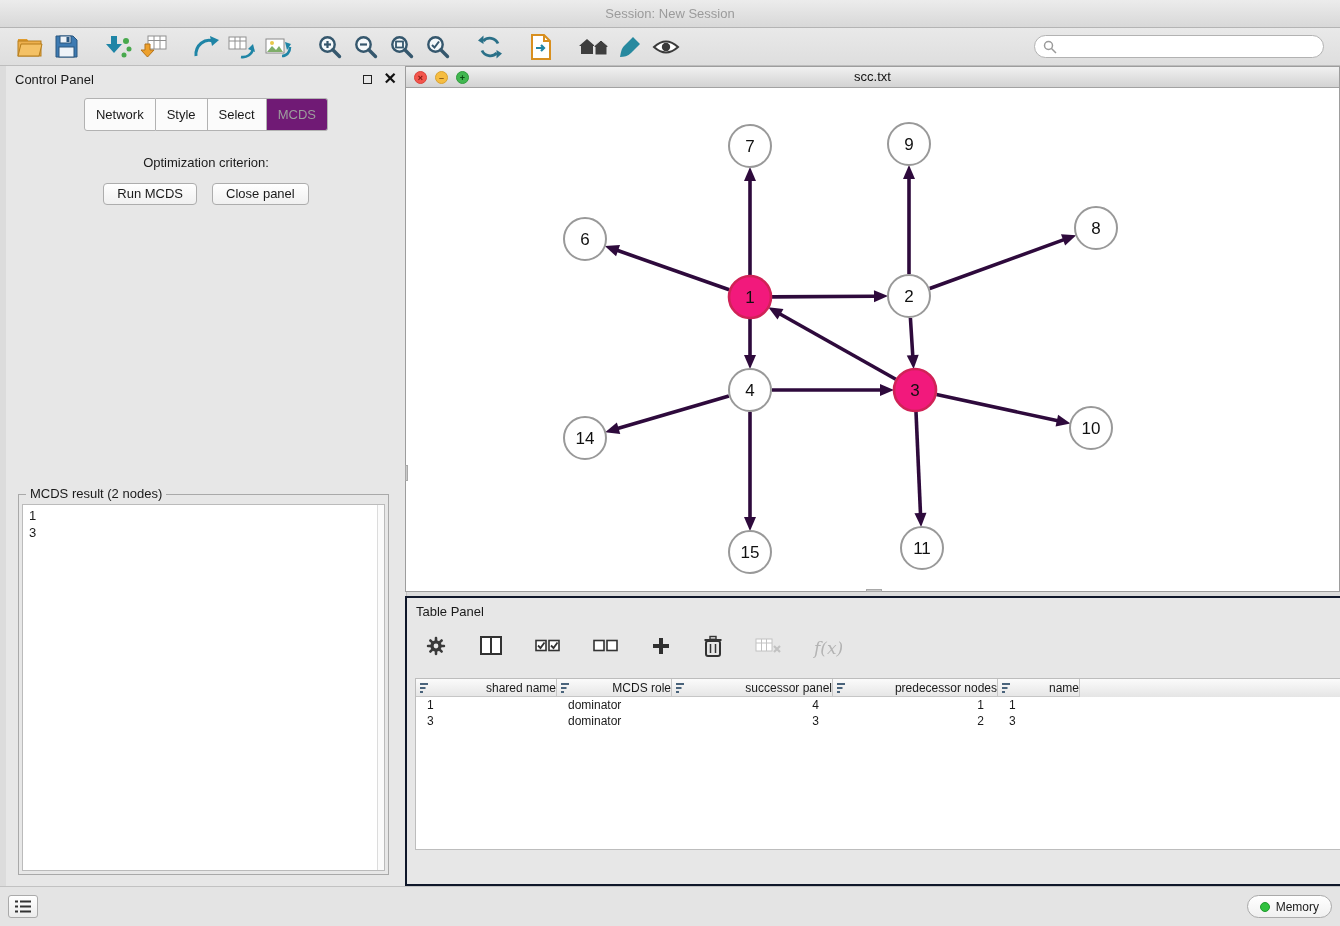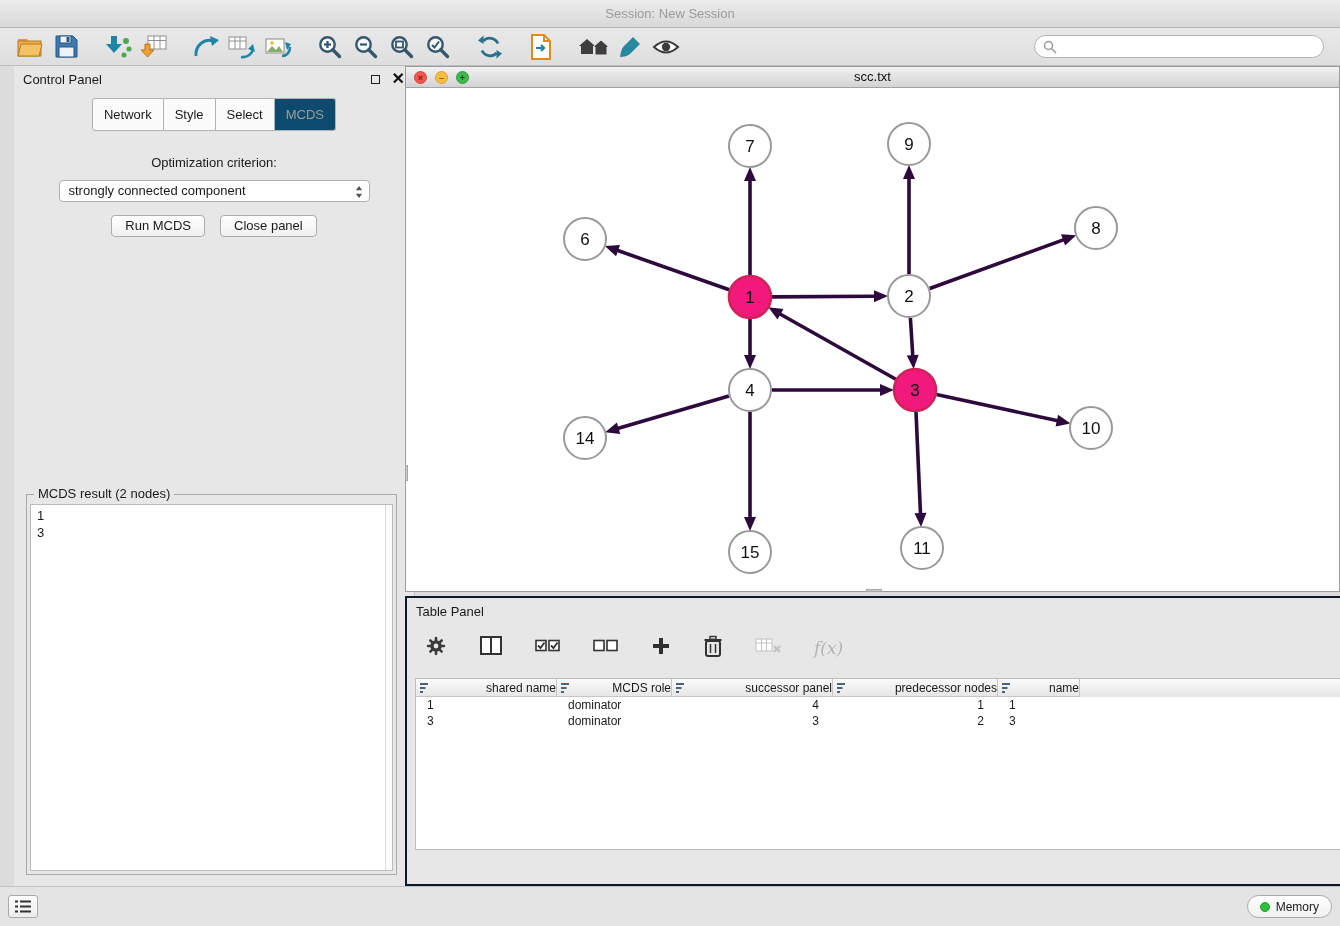--- a/index.html
+++ b/index.html
@@ -23,24 +23,24 @@
   
   .panel-header{height:26px;display:flex;align-items:center;padding:0 9px;font-size:13px}
   .panel-header .sp{flex:1}
   .float-btn{width:9px;height:9px;border:1.5px solid #222;margin-right:12px}
   .close-btn{font-size:16px;font-weight:bold;color:#111;line-height:1}
 
   .seg{display:flex;justify-content:center}
   .seg .tab{font-size:13px;padding:8px 11px;background:#fbfbfb;border:1px solid #b2b2b2;border-left:none;white-space:nowrap}
   .seg .tab:first-child{border-left:1px solid #b2b2b2;border-radius:3px 0 0 3px}
   .seg .tab:last-child{border-radius:0 3px 3px 0}
-  .seg .tab.active{background:#0c4a6e;color:#9d9d9d}
-
-  
-  .control-panel{position:absolute;left:14px;top:66px;width:401px;height:820px;background:#e7e7e7;border-right:1px solid #c2c2c2}
+  .seg .tab.active{background:#701a75;color:#9d9d9d}
+
+  
+  .control-panel{position:absolute;left:6px;top:66px;width:401px;height:820px;background:#e7e7e7;border-right:1px solid #c2c2c2}
   .ctabs{margin-top:6px}
   .opt-label{text-align:center;font-size:13px;margin-top:24px}
   .dropdown{width:311px;height:22px;margin:10px auto 0;background:#fff;border:1px solid #b0b0b0;border-radius:4px;
     font-size:13px;line-height:20px;padding:0 22px 0 9px;position:relative;white-space:nowrap}
   .dropdown .spin{position:absolute;right:6px;top:4px}
   .btn-row{display:flex;justify-content:center;gap:15px;margin-top:13px}
   .btn{height:22px;padding:0 13px;font-size:13px;background:linear-gradient(#ffffff,#f0f0f0);
     border:1px solid #adadad;border-radius:4px;line-height:20px}
   .groupbox{position:absolute;left:12px;right:17px;top:428px;bottom:11px;border:1px solid #a9a9a9}
   .groupbox .legend{position:absolute;top:-9px;left:7px;background:#e7e7e7;padding:0 4px;font-size:13px}
@@ -235,27 +235,20 @@
   </div>
   <div class="seg ctabs">
       <div class="tab">Network</div>
       <div class="tab">Style</div>
       <div class="tab">Select</div>
       <div class="tab active">MCDS</div>
     </div>
 
   <div class="opt-label">Optimization criterion:</div>
 
-  <div class="dropdown">
-    <span>strongly connected component</span>
-    <svg class="spin" width="8" height="14">
-      <path d="M4 1 L7.2 5.2 H0.8 z" fill="#555"></path>
-      <path d="M4 13 L0.8 8.8 H7.2 z" fill="#555"></path>
-    </svg>
-  </div>
 
   <div class="btn-row">
     <div class="btn">Run MCDS</div>
     <div class="btn">Close panel</div>
   </div>
 
   <div class="groupbox">
     <div class="legend">MCDS result (2 nodes)</div>
     <div class="listpane">
       <div class="vscroll"></div>

